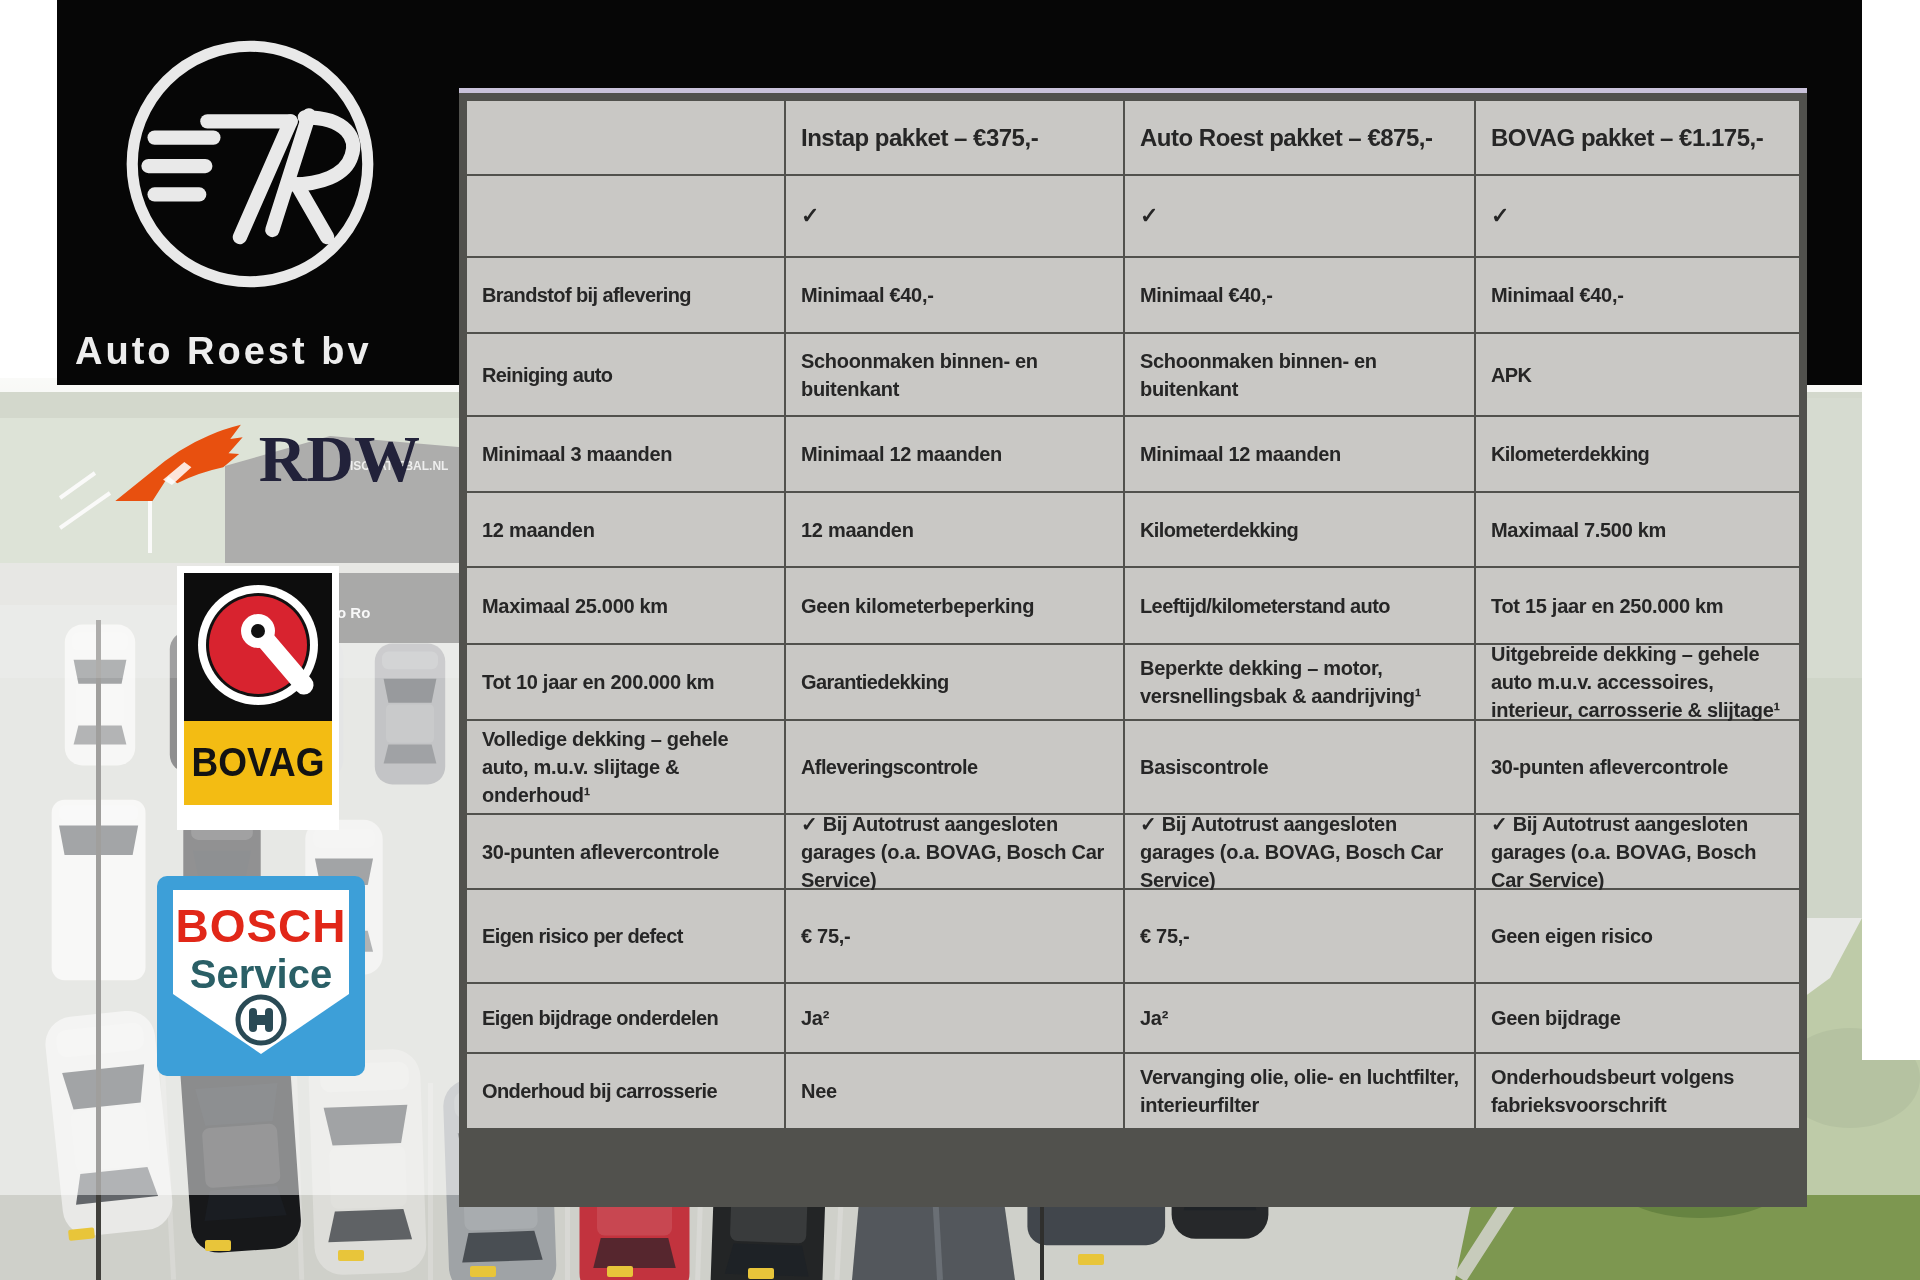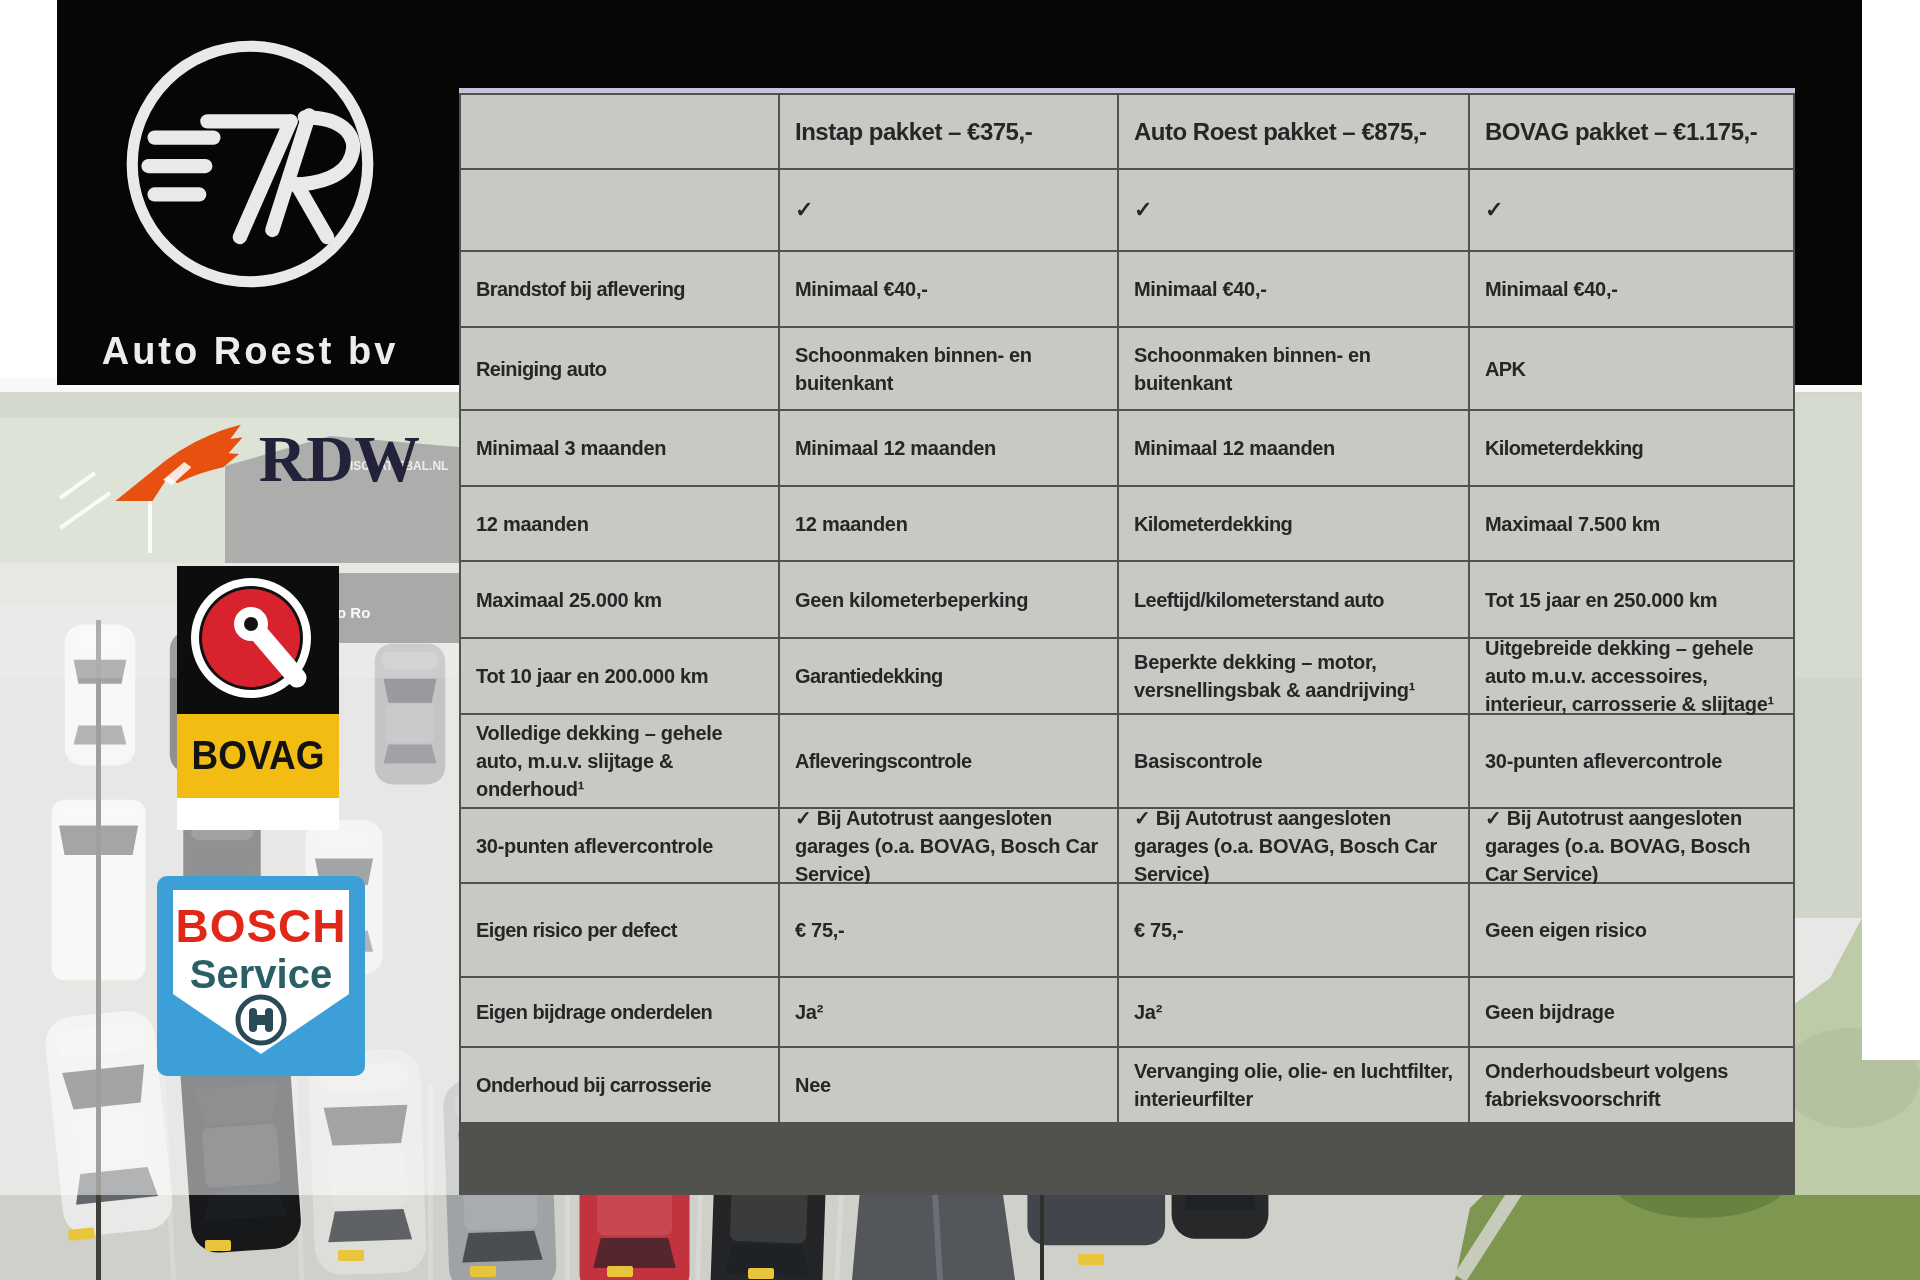--- a/index.html
+++ b/index.html
@@ -2,35 +2,35 @@
 <html><head>
 <meta charset="utf-8">
 <style>
   html,body{margin:0;padding:0;background:#888;}
   .stage{position:relative;width:1920px;height:1280px;background:#ffffff;overflow:hidden;
          font-family:"Liberation Sans",sans-serif;}
   .photo{position:absolute;left:0;top:378px;width:1920px;height:902px;}
   .right-margin{position:absolute;left:1862px;top:0;width:58px;height:1060px;background:#ffffff;}
   .black-band{position:absolute;left:57px;top:0;width:1805px;height:385px;background:#060606;}
   .brand-logo{position:absolute;left:118px;top:20px;width:264px;height:288px;}
-  .brand-name{position:absolute;left:75px;top:330px;width:350px;text-align:center;color:#ededed;
+  .brand-name{position:absolute;left:75px;top:330px;width:350px;color:#ededed;
               font-size:38px;font-weight:bold;letter-spacing:3px;white-space:nowrap;}
   .rdw{position:absolute;left:110px;top:410px;width:310px;height:104px;display:flex;align-items:center;}
   .rdw-text{font-family:"Liberation Serif",serif;font-weight:bold;font-size:66px;color:#22223a;
             line-height:1;margin-left:16px;margin-top:-6px;}
   .bovag{position:absolute;left:177px;top:566px;width:162px;height:264px;background:#ffffff;
-         box-sizing:border-box;}
+         padding:7px;box-sizing:border-box;}
   .bovag-top{height:148px;background:#0d0d0d;}
   .bovag-band{height:84px;background:#f3bc13;display:flex;align-items:center;justify-content:center;}
   .bovag-word{font-size:37px;font-weight:bold;color:#131313;letter-spacing:0px;transform:scaleY(1.12);}
   .bosch{position:absolute;left:157px;top:876px;width:208px;height:200px;}
   .pkg-table{position:absolute;left:459px;top:88px;display:grid;
              grid-template-columns:317px 337px 349px 323px;
              grid-template-rows:73px 80px 74px 81px 74px 73px 75px 74px 92px 73px 92px 68px 74px 69px;
-             gap:2px;background:#51514d;padding:2px;border-top:5px solid #c9c2da;}
+             gap:2px;background:#51514d;padding:8px;border-top:5px solid #c9c2da;}
   .td,.th{background:#c9c8c5;color:#262626;display:flex;align-items:center;
           padding:0 8px 0 15px;font-weight:bold;overflow:visible;}
   .th{font-size:24px;letter-spacing:-0.5px;white-space:nowrap;}
   .td{font-size:20px;letter-spacing:-0.3px;line-height:1.4;}
   .lbl{white-space:nowrap;letter-spacing:-0.6px;}
   .chk{font-size:22px;}
 </style>
 </head>
 <body>
 

